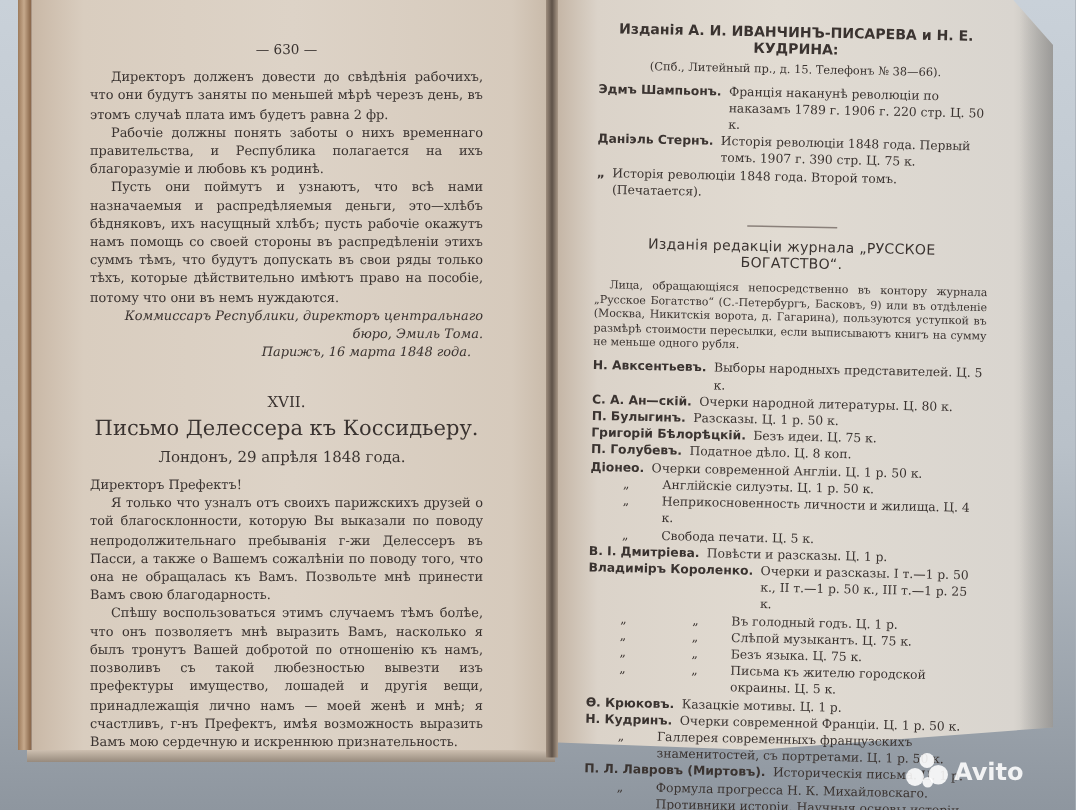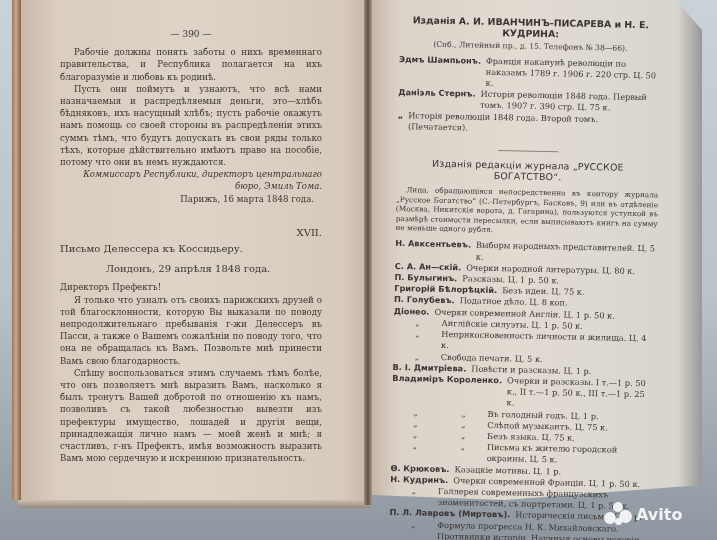--- a/index.html
+++ b/index.html
@@ -41,23 +41,23 @@
   }
   .page-right::after {
     content: ""; position: absolute; right: 0; top: 0; width: 22px; height: 100%;
     background: linear-gradient(90deg, rgba(150,150,150,0) 0%, rgba(120,120,120,0.45) 100%);
   }
   .text { color: #3a3330; position: absolute; }
   .left-content { left: 60px; top: 28px; width: 262px; font-size: 8.6px; line-height: 12.2px; }
   .page-num { text-align: center; font-size: 9px; margin-bottom: 6px; }
   .para { text-indent: 14px; text-align: justify; margin: 0; }
   .sig { text-align: right; font-style: italic; text-indent: 0; }
-  .right-align { text-align: right; margin: 0; padding-right: 8px; }
-  .chapter { text-align: right; font-size: 10px; margin-top: 22px; }
-  .subtitle { font-size: 10px; margin: 4px 0 8px; }
+  .right-align { text-align: right; margin: 0; padding-right: 8px; font-style: italic; }
+  .chapter { text-align: center; font-size: 10px; margin-top: 22px; }
+  .subtitle { text-align: center; font-size: 14px; margin: 4px 0 8px; }
   .date2 { text-align: center; font-size: 10px; margin: 0 6px 6px 0; }
   .salutation { text-indent: 0; margin-left: 0; }
 
   .right-content { left: 400px; top: 14px; width: 262px; font-size: 8.2px; line-height: 11.2px; transform: rotate(1.2deg); transform-origin: left top; }
   .pub-title { font-family: "DejaVu Sans", sans-serif; font-weight: bold; font-size: 9.4px; text-align: center; margin: 0; }
   .pub-addr { text-align: center; font-size: 7.6px; margin: 2px 0 4px; }
   .entry { display: flex; margin: 0; }
   .author { font-family: "DejaVu Sans", sans-serif; font-weight: bold; font-size: 8.2px; white-space: nowrap; margin-right: 5px; }
   .work { flex: 1; }
   .sub-entry { display: flex; margin: 0; }
@@ -79,21 +79,22 @@
 
 <div class="backdrop"></div>
 
 <div class="book">
   <div class="page-left"></div>
   <div class="gutter"></div>
   <div class="page-right"></div>
 </div>
 
 <div class="text left-content">
-  <div class="page-num">— 390 —</div>
+  <div class="page-num">— 630 —</div>
+  <p class="para">Директоръ долженъ довести до свѣдѣнія рабочихъ, что они будутъ заняты по меньшей мѣрѣ черезъ день, въ этомъ случаѣ плата имъ будетъ равна 2 фр.</p>
   <p class="para">Рабочіе должны понять заботы о нихъ временнаго правительства, и Республика полагается на ихъ благоразуміе и любовь къ родинѣ.</p>
   <p class="para">Пусть они поймутъ и узнаютъ, что всѣ нами назначаемыя и распредѣляемыя деньги, это—хлѣбъ бѣдняковъ, ихъ насущный хлѣбъ; пусть рабочіе окажутъ намъ помощь со своей стороны въ распредѣленіи этихъ суммъ тѣмъ, что будутъ допускать въ свои ряды только тѣхъ, которые дѣйствительно имѣютъ право на пособіе, потому что они въ немъ нуждаются.</p>
   <p class="para sig">Коммиссаръ Республики, директоръ центральнаго бюро, Эмиль Тома.</p>
   <p class="right-align">Парижъ, 16 марта 1848 года.</p>
   <div class="chapter">XVII.</div>
   <div class="subtitle">Письмо Делессера къ Коссидьеру.</div>
   <div class="date2">Лондонъ, 29 апрѣля 1848 года.</div>
   <p class="para salutation">Директоръ Префектъ!</p>
   <p class="para">Я только что узналъ отъ своихъ парижскихъ друзей о той благосклонности, которую Вы выказали по поводу непродолжительнаго пребыванія г-жи Делессеръ въ Пасси, а также о Вашемъ сожалѣніи по поводу того, что она не обращалась къ Вамъ. Позвольте мнѣ принести Вамъ свою благодарность.</p>
   <p class="para">Спѣшу воспользоваться этимъ случаемъ тѣмъ болѣе, что онъ позволяетъ мнѣ выразить Вамъ, насколько я былъ тронутъ Вашей добротой по отношенію къ намъ, позволивъ съ такой любезностью вывезти изъ префектуры имущество, лошадей и другія вещи, принадлежащія лично намъ — моей женѣ и мнѣ; я счастливъ, г-нъ Префектъ, имѣя возможность выразить Вамъ мою сердечную и искреннюю признательность.</p>

